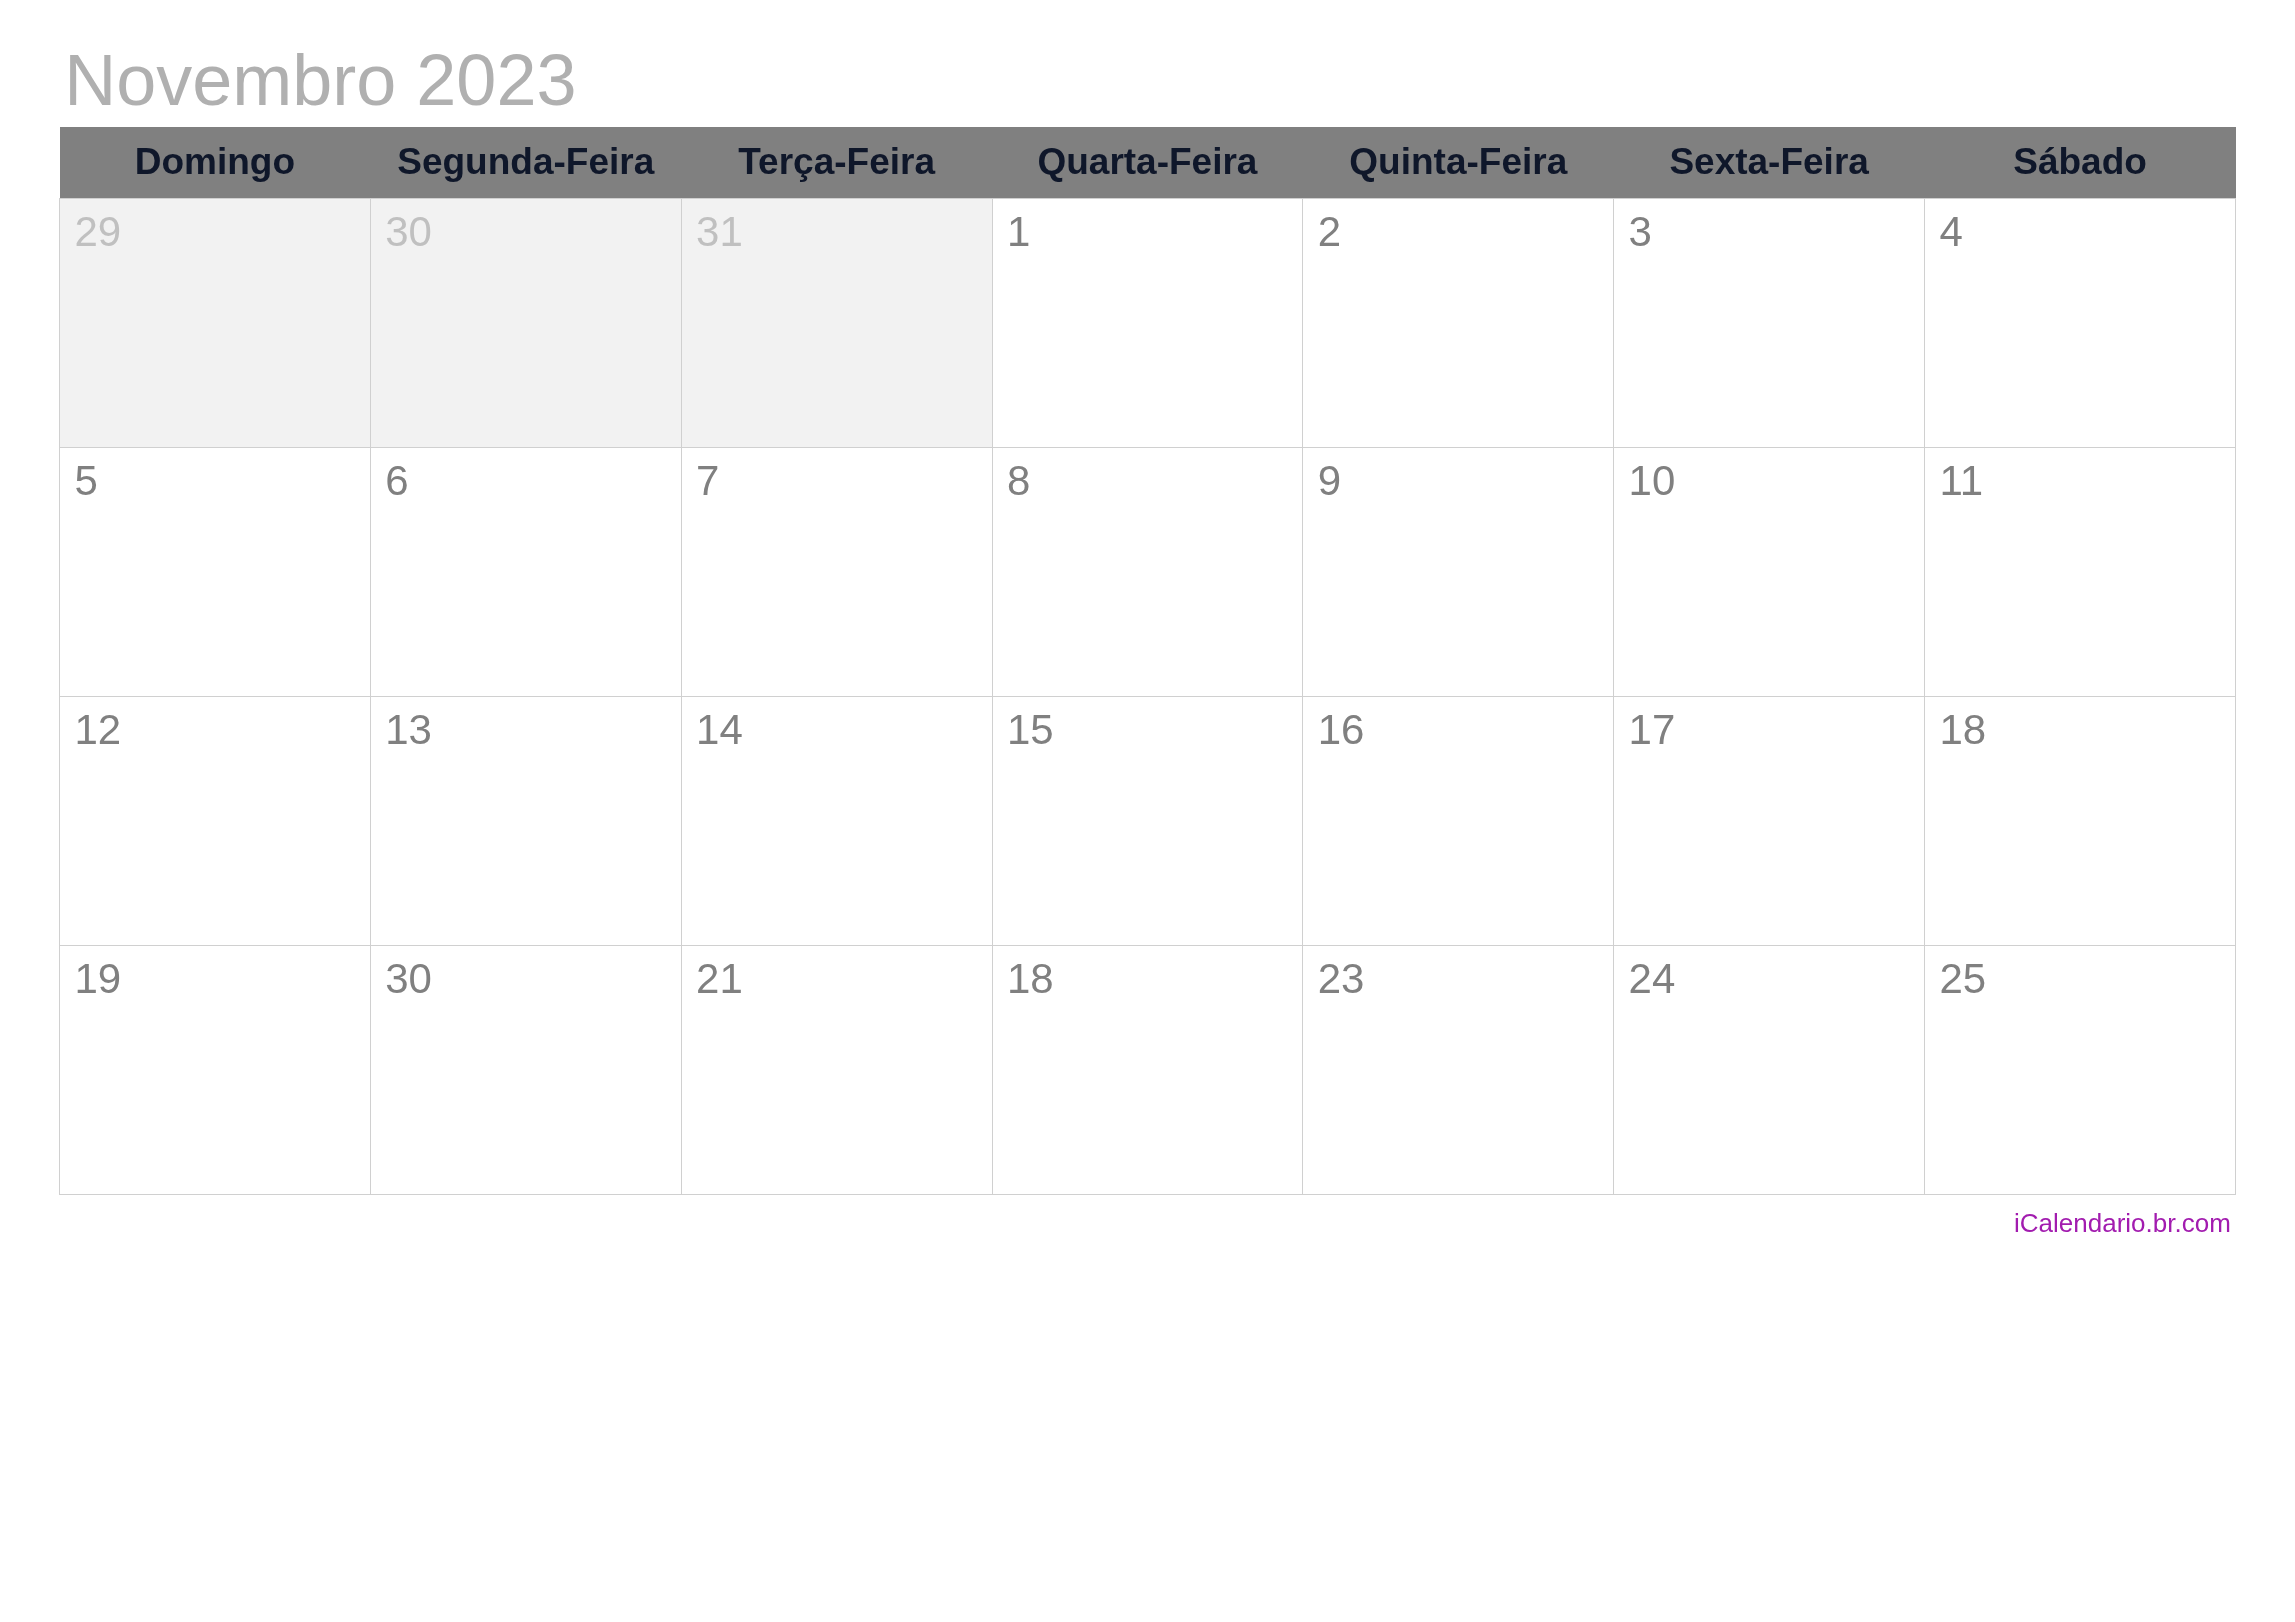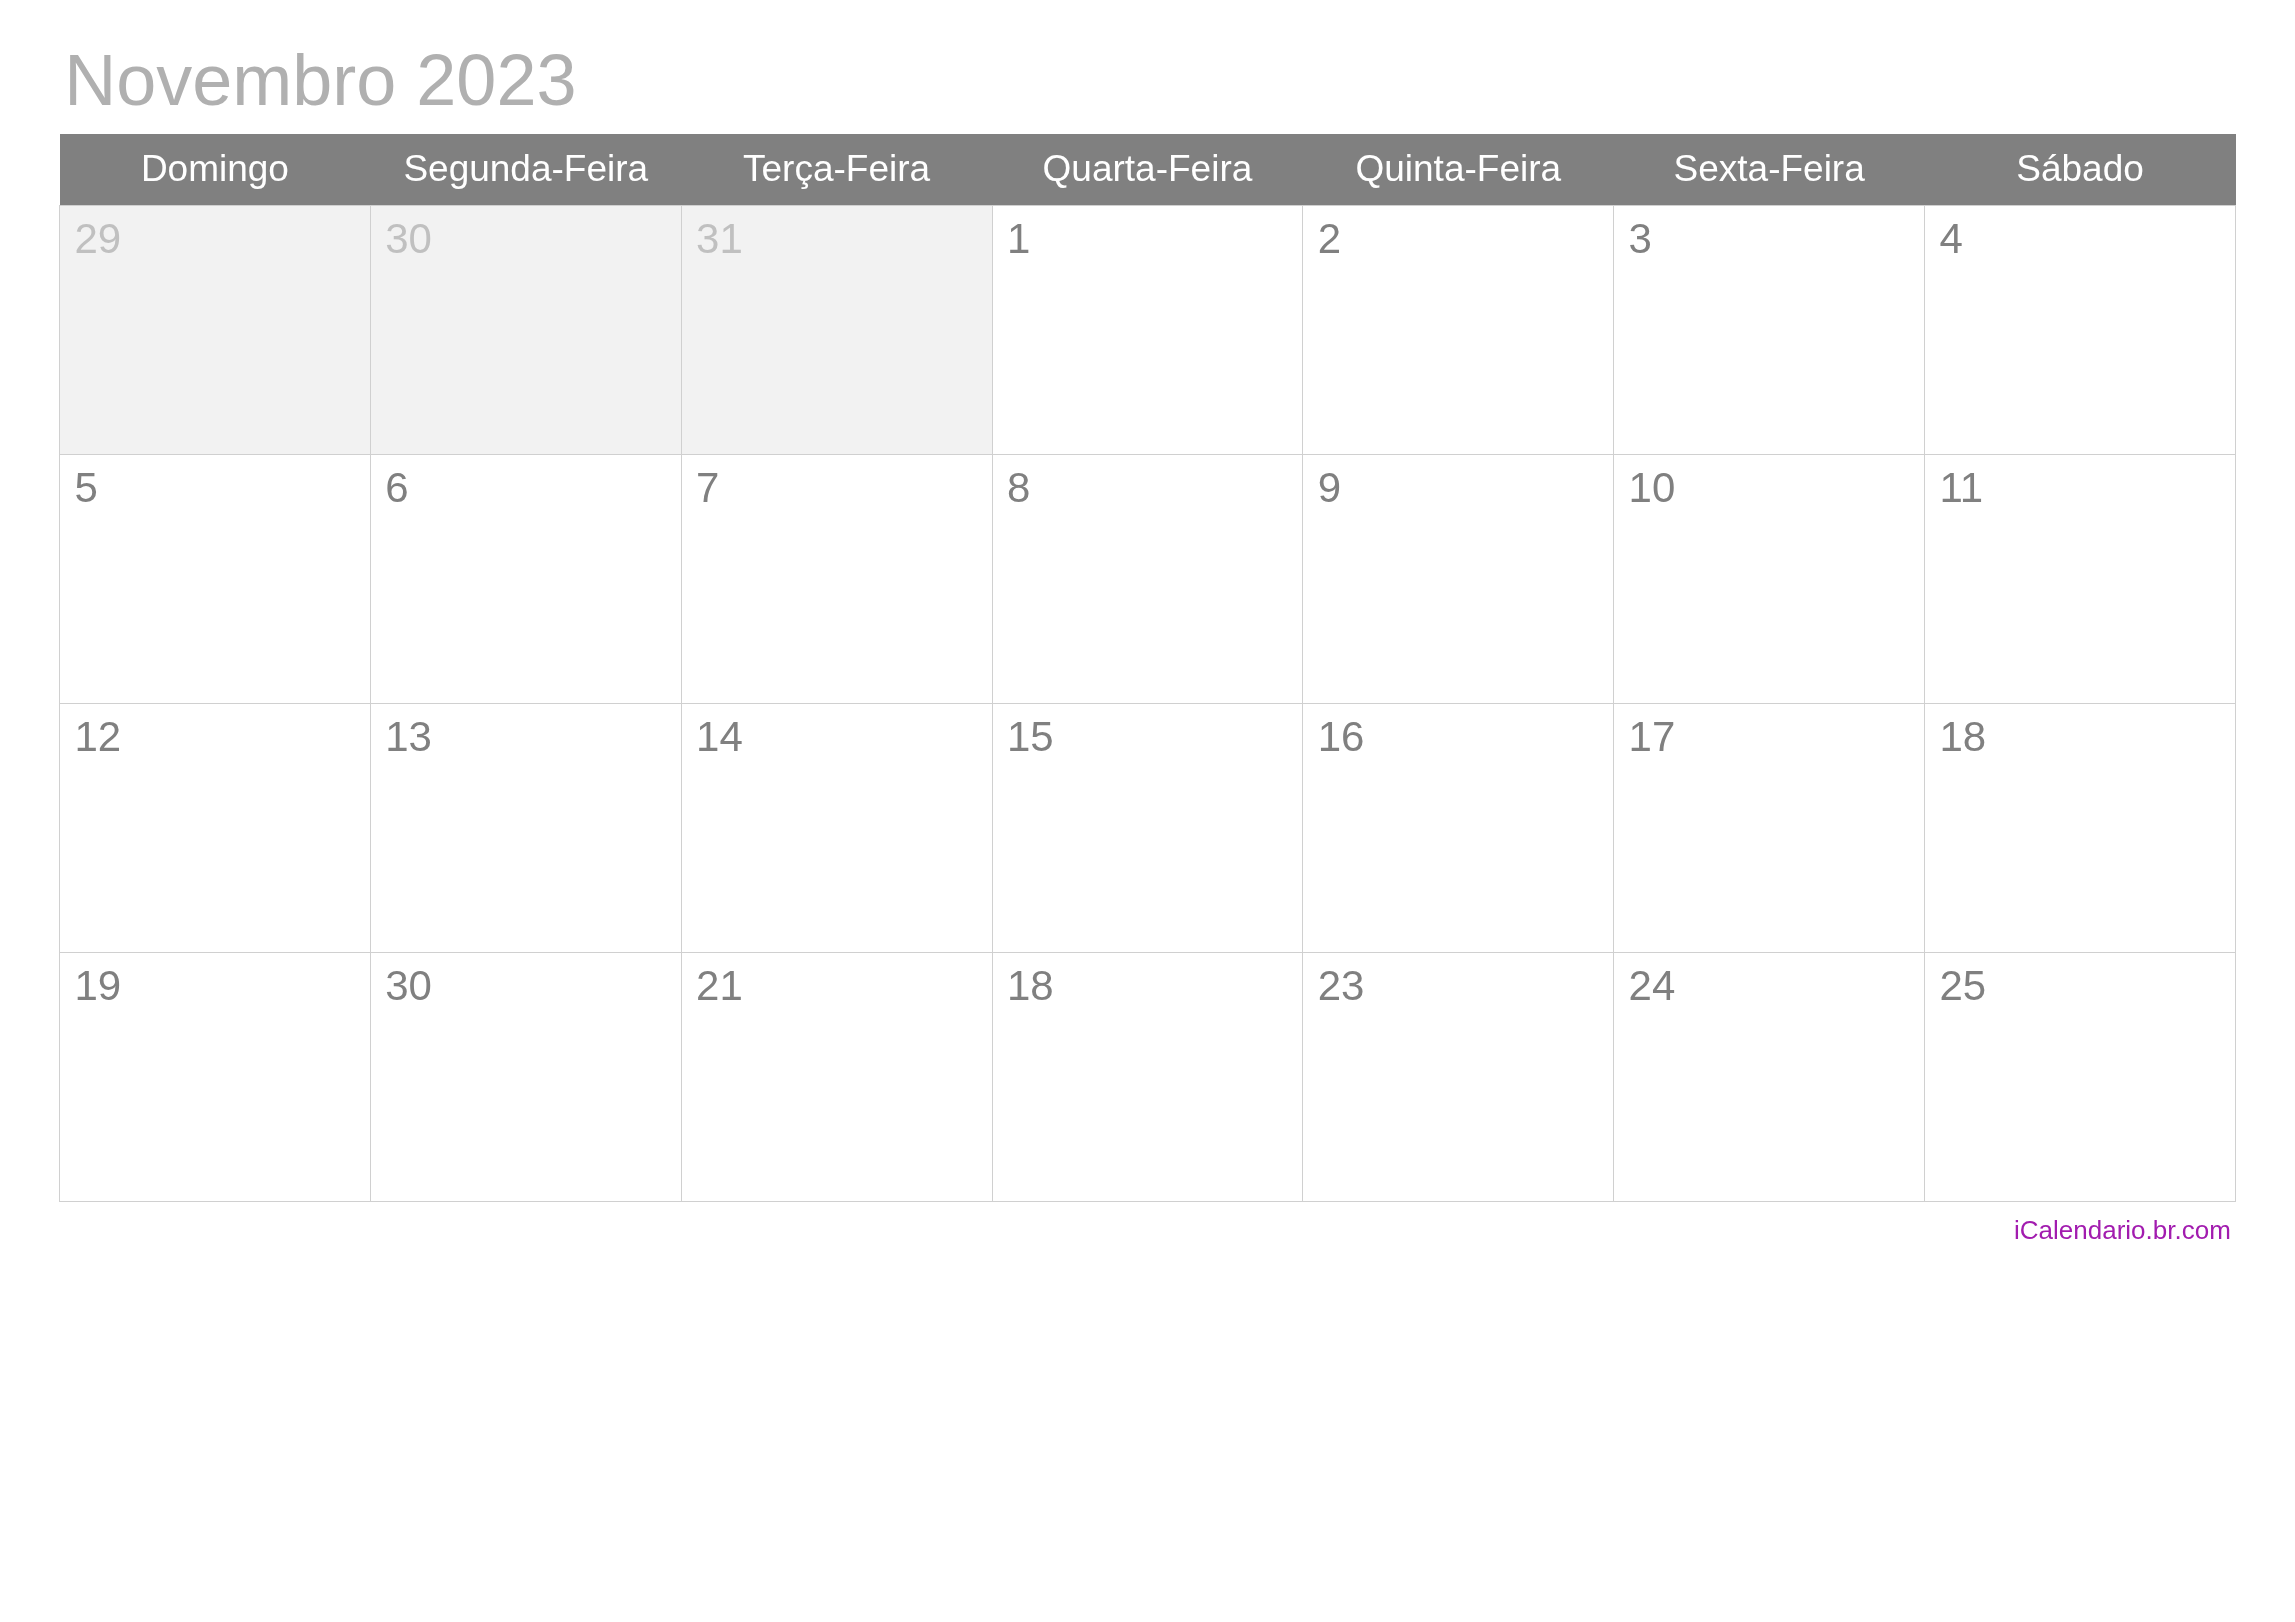--- a/index.html
+++ b/index.html
@@ -11,33 +11,33 @@
     font-family: Arial, Helvetica, sans-serif;
     background: #ffffff;
     padding: 39px 59px 26px 59px;
     width: 2295px;
     height: 1622px;
   }
   .title {
     font-size: 72px;
     font-weight: 400;
     color: #b0b0b0;
-    margin-bottom: 13px;
+    margin-bottom: 6px;
     padding-left: 5.2px;
   }
   .calendar {
     width: 100%;
     border-collapse: collapse;
     table-layout: fixed;
   }
   .calendar th {
     background: #808080;
-    color: #ffffff;
+    color: #0f172a;
     font-size: 37px;
-    font-weight: 400;
+    font-weight: 700;
     padding: 14.4px 0;
     border: none;
   }
   .calendar td {
     border: 1.3px solid #d0d0d0;
     height: 249px;
     vertical-align: top;
     padding: 9.2px 14.4px;
     font-size: 42px;
     color: #808080;

